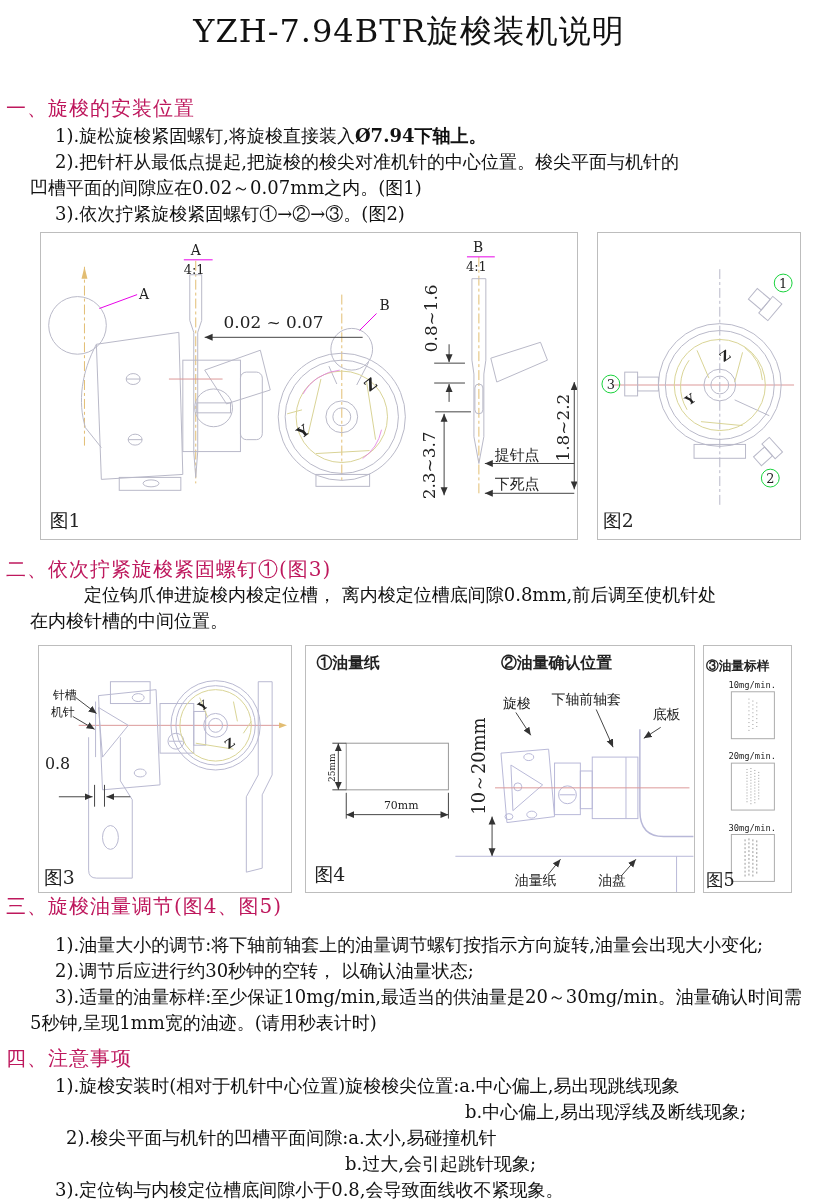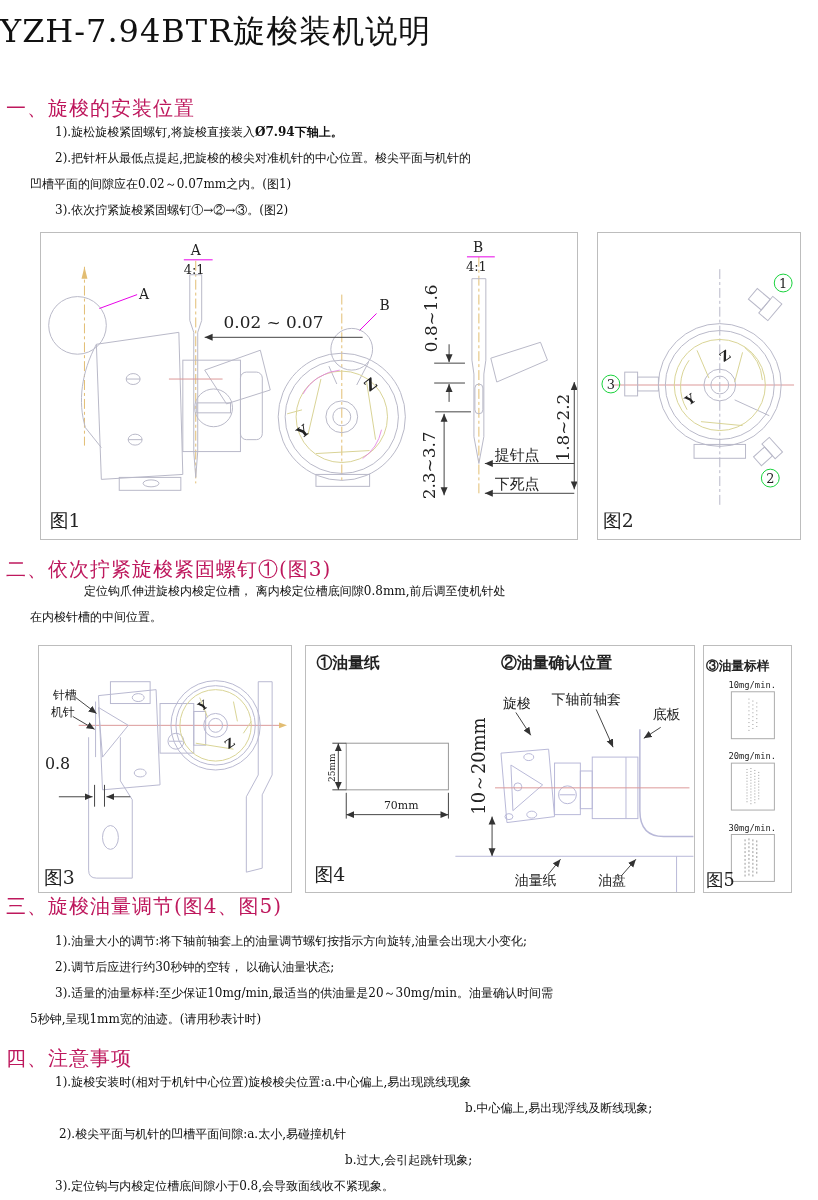--- a/index.html
+++ b/index.html
@@ -1,22 +1,22 @@
 <!DOCTYPE html>
 <html><head>
 <meta charset="utf-8">
 <style>
   *{box-sizing:border-box}
   html,body{margin:0;padding:0}
   body{width:818px;height:1200px;position:relative;background:#ffffff;
        font-family:"DejaVu Serif","Liberation Serif",serif;color:#111}
   .abs{position:absolute;white-space:nowrap}
-  .title{left:0;right:0;top:10px;font-size:32px;letter-spacing:1px}
+  .title{left:0;right:0;top:10px;text-align:center;font-size:32px;letter-spacing:1px}
   .h{font-size:20px;color:#be185d;letter-spacing:1px}
-  .b{font-size:12px}
+  .b{font-size:18px}
   .figbox{position:absolute;border:1px solid #bdbdbd;background:#fff}
   svg{display:block;overflow:hidden}
   svg text{font-family:"DejaVu Serif","Liberation Serif",serif;fill:#222}
   .mono{font-family:"DejaVu Sans Mono","Liberation Mono",monospace}
 </style>
 </head>
 <body>
 
 <div class="abs title">YZH-7.94BTR旋梭装机说明</div>
 
@@ -32,21 +32,21 @@
 
 <div class="abs h" style="left:6px;top:893px">三、旋梭油量调节(图4、图5)</div>
 <div class="abs b" style="left:55px;top:933px">1).油量大小的调节:将下轴前轴套上的油量调节螺钉按指示方向旋转,油量会出现大小变化;</div>
 <div class="abs b" style="left:55px;top:959px">2).调节后应进行约30秒钟的空转， 以确认油量状态;</div>
 <div class="abs b" style="left:55px;top:985px">3).适量的油量标样:至少保证10mg/min,最适当的供油量是20～30mg/min。油量确认时间需</div>
 <div class="abs b" style="left:30px;top:1011px">5秒钟,呈现1mm宽的油迹。(请用秒表计时)</div>
 
 <div class="abs h" style="left:6px;top:1045px">四、注意事项</div>
 <div class="abs b" style="left:55px;top:1074px">1).旋梭安装时(相对于机针中心位置)旋梭梭尖位置:a.中心偏上,易出现跳线现象</div>
 <div class="abs b" style="left:465px;top:1100px">b.中心偏上,易出现浮线及断线现象;</div>
-<div class="abs b" style="left:59px;top:1126px">2).梭尖平面与机针的凹槽平面间隙:a.太小,易碰撞机针</div>
+<div class="abs b" style="left:66px;top:1126px">2).梭尖平面与机针的凹槽平面间隙:a.太小,易碰撞机针</div>
 <div class="abs b" style="left:345px;top:1152px">b.过大,会引起跳针现象;</div>
 <div class="abs b" style="left:55px;top:1178px">3).定位钩与内梭定位槽底间隙小于0.8,会导致面线收不紧现象。</div>
 
 <svg class="figbox" style="left:40px;top:232px" width="538" height="308" viewBox="0 0 538 308">
   <defs>
     <marker id="ar" markerWidth="9" markerHeight="8" refX="8" refY="4" orient="auto-start-reverse" markerUnits="userSpaceOnUse">
       <path d="M0,0.5 L8,4 L0,7.5 Z" fill="#333"></path>
     </marker>
   </defs>
 

